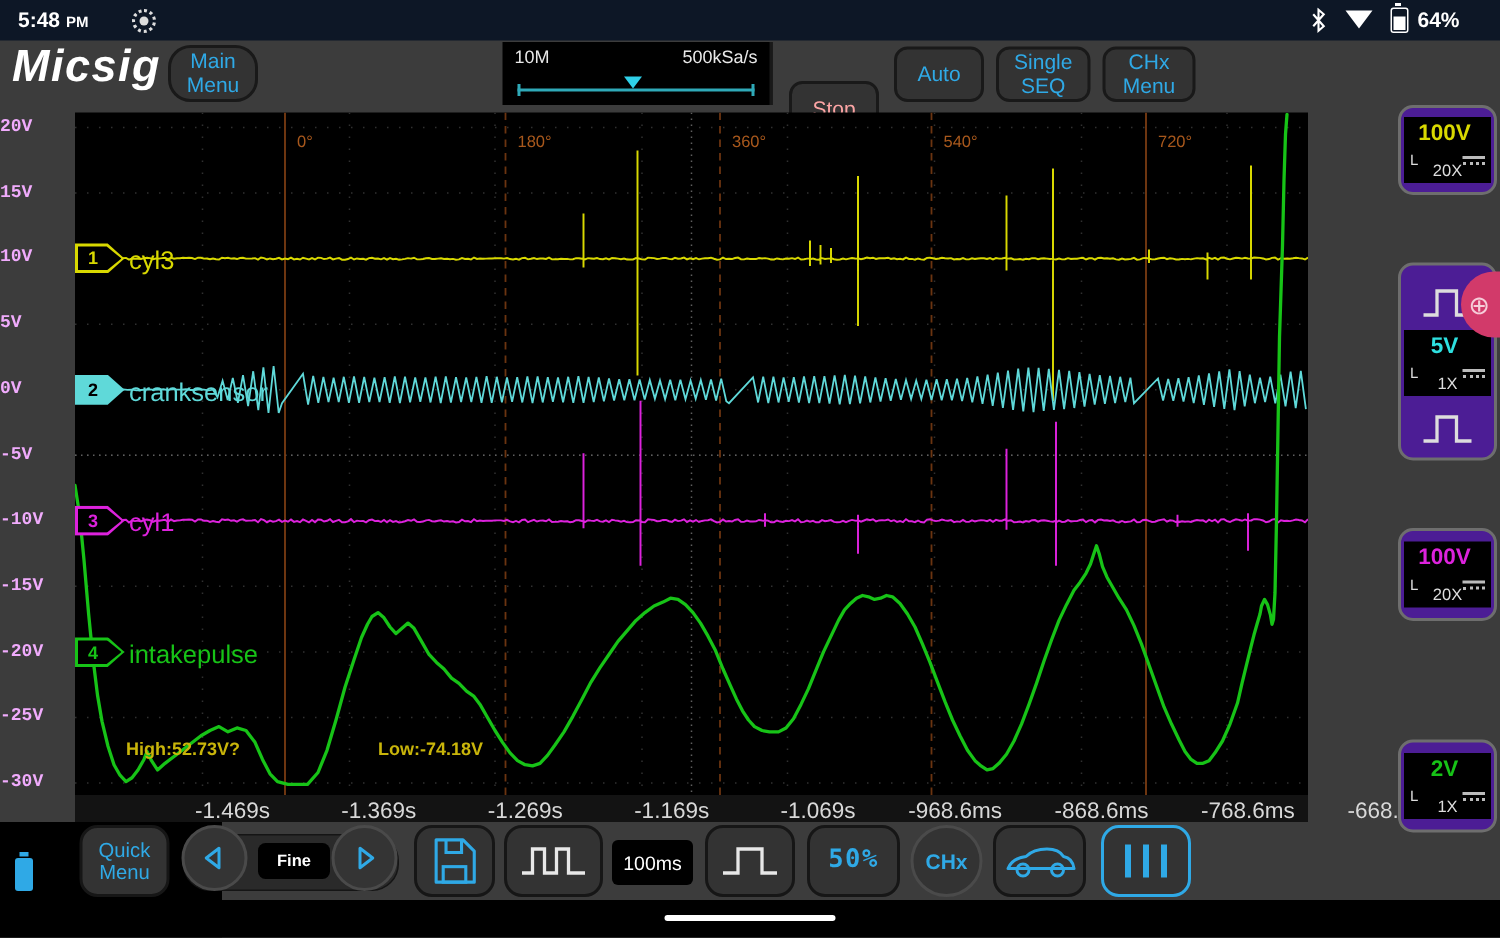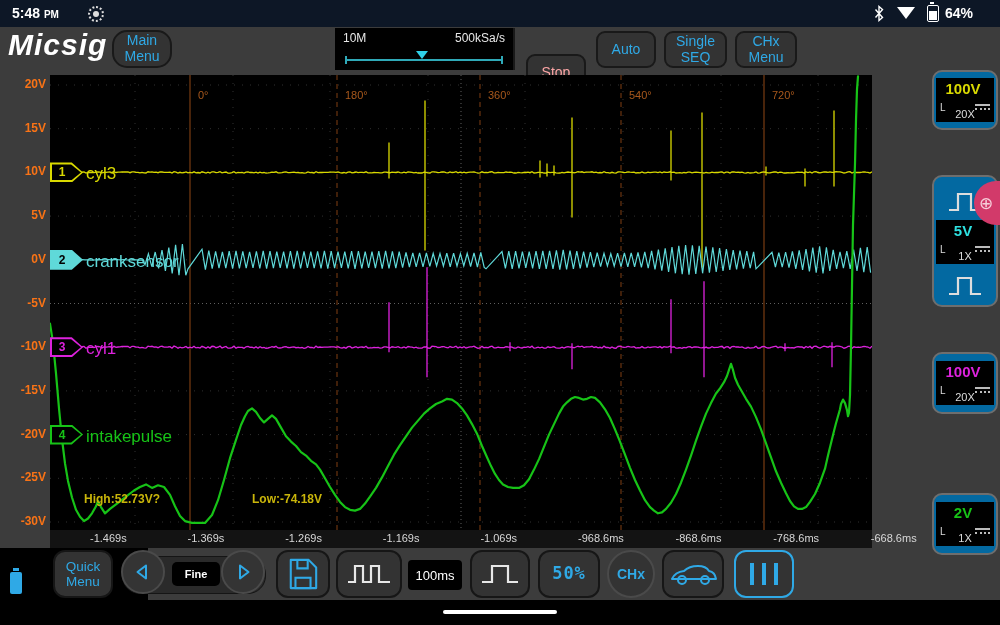--- a/index.html
+++ b/index.html
@@ -40,26 +40,26 @@
 
   
   #plot{position:absolute;left:50px;top:75px;width:822px;height:455px;background:#000;}
   #wave-svg{position:absolute;left:0;top:0;}
   .deg-label{position:absolute;font-size:11px;color:#a8581c;}
   .anno{position:absolute;font-size:12px;font-weight:bold;color:#c9b50a;white-space:nowrap;}
   .ch-marker{position:absolute;left:0;width:33px;height:20px;-webkit-clip-path:polygon(0 0,66% 0,100% 50%,66% 100%,0 100%);clip-path:polygon(0 0,66% 0,100% 50%,66% 100%,0 100%);}
   .ch-marker .inner{position:absolute;left:2px;top:2px;width:29px;height:16px;background:#000;-webkit-clip-path:polygon(0 0,66% 0,100% 50%,66% 100%,0 100%);clip-path:polygon(0 0,66% 0,100% 50%,66% 100%,0 100%);}
   .ch-marker .num{position:absolute;left:0;top:0;width:24px;height:20px;display:flex;align-items:center;justify-content:center;font-size:12px;font-weight:bold;}
   .ch-label{position:absolute;font-size:17px;white-space:nowrap;}
-  .v-label{position:absolute;width:46px;text-align:right;font-size:12px;font-weight:bold;color:#f97316;}
+  .v-label{position:absolute;width:46px;font-size:12px;font-weight:bold;color:#f0abfc;font-family:Liberation Mono, monospace;}
   .time-bar{position:absolute;left:50px;top:530px;width:822px;height:18px;background:#131313;}
-  .t-label{position:absolute;top:2px;width:90px;text-align:left;font-size:11px;color:#d8d8d8;}
-
-  
-  .panel{position:absolute;left:932px;width:66px;background:#0369a1;border:2px solid #6e6e6e;border-radius:10px;box-sizing:border-box;}
+  .t-label{position:absolute;top:2px;width:90px;text-align:right;font-size:15px;color:#d8d8d8;}
+
+  
+  .panel{position:absolute;left:932px;width:66px;background:#4c1d95;border:2px solid #6e6e6e;border-radius:10px;box-sizing:border-box;}
   .panel-box{position:absolute;left:2px;right:2px;background:#000;height:44px;}
   .pv{position:absolute;top:2px;left:0;right:4px;text-align:center;font-size:15px;font-weight:bold;}
   .pl{position:absolute;left:4px;bottom:9px;font-size:10px;color:#ddd;}
   .pm{position:absolute;bottom:2px;left:0;right:0;text-align:center;font-size:11px;color:#ddd;}
   .dc-icon{position:absolute;right:4px;bottom:12px;width:15px;}
   .dc-icon i{display:block;border-top:2px solid #bbb;margin-bottom:2px;}
   .dc-icon b{display:block;border-top:2px dotted #bbb;}
   .fab{position:absolute;right:0;top:181px;width:26px;height:44px;background:#d23a6a;border-radius:22px 0 0 22px;color:#f6cdd9;font-size:17px;display:flex;align-items:center;padding-left:5px;box-sizing:border-box;}
 
   

